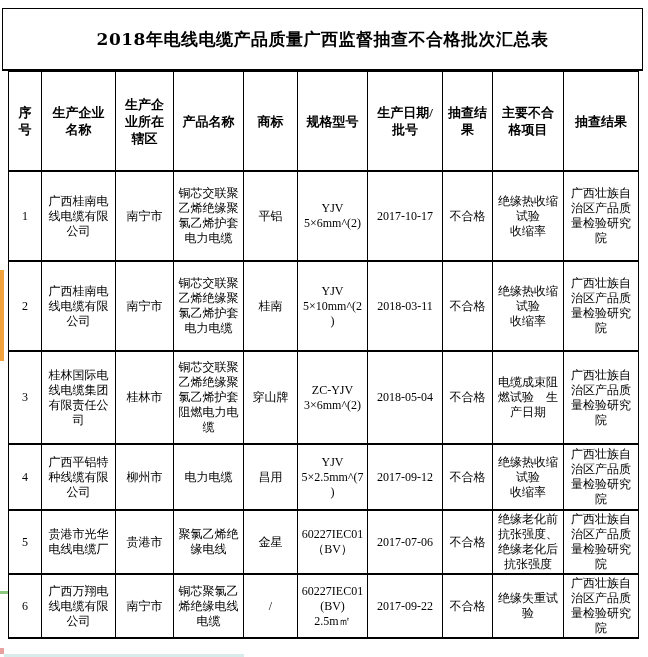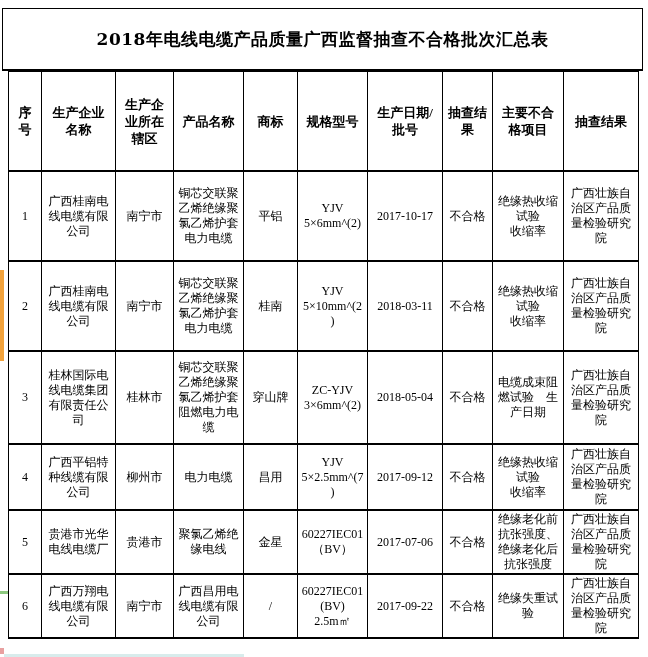--- a/index.html
+++ b/index.html
@@ -136,21 +136,21 @@
         <td>60227IEC01（BV）</td>
         <td>2017-07-06</td>
         <td>不合格</td>
         <td>绝缘老化前抗张强度、绝缘老化后抗张强度</td>
         <td>广西壮族自治区产品质量检验研究院</td>
       </tr>
       <tr class="r6">
         <td>6</td>
         <td>广西万翔电线电缆有限公司</td>
         <td>南宁市</td>
-        <td>广西昌用电线电缆有限公司</td>
+        <td>铜芯聚氯乙烯绝缘电线电缆</td>
         <td>/</td>
         <td>60227IEC01(BV)
 2.5m㎡</td>
         <td>2017-09-22</td>
         <td>不合格</td>
         <td>绝缘失重试验</td>
         <td>广西壮族自治区产品质量检验研究院</td>
       </tr>
     </tbody>
   </table>

